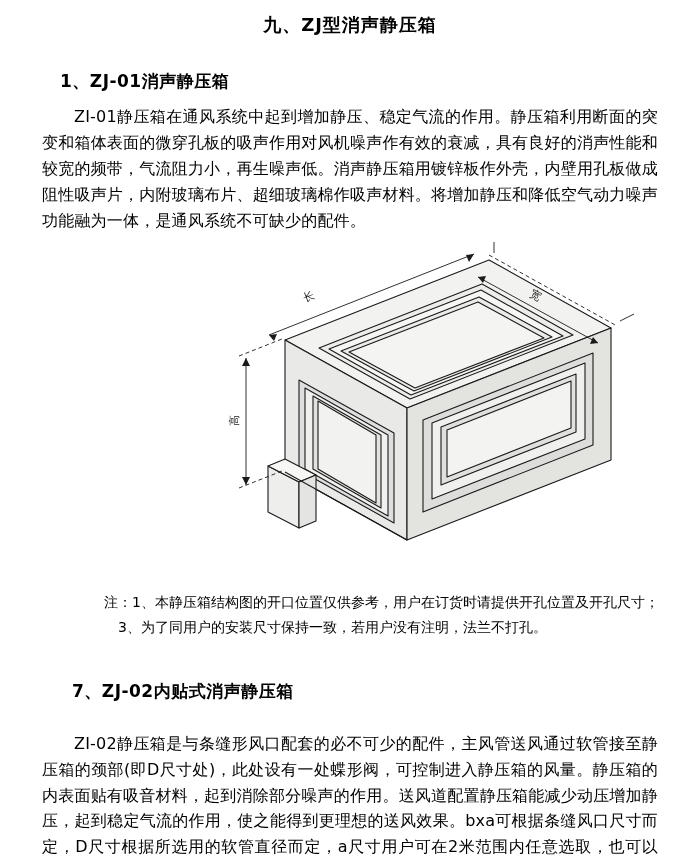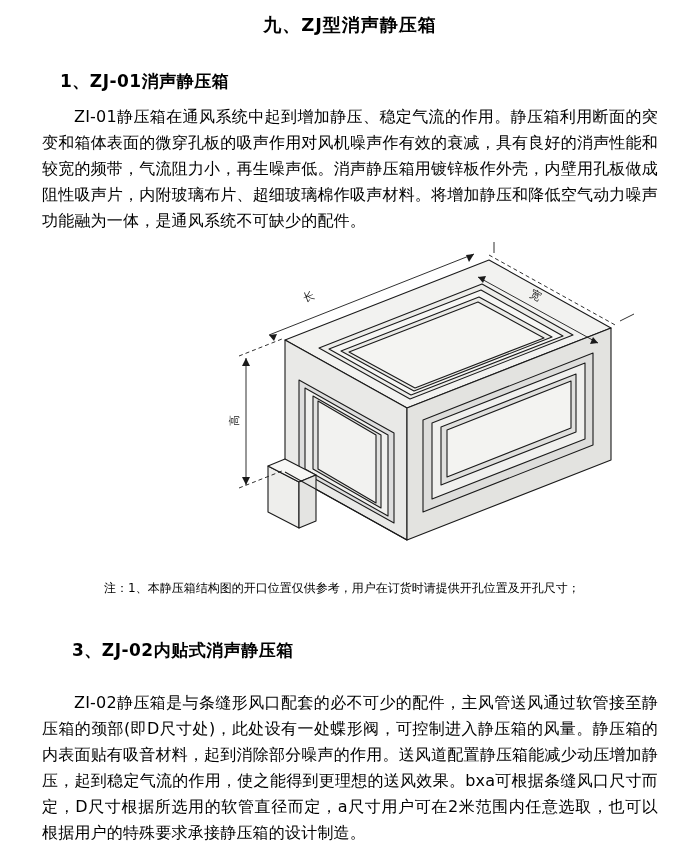--- a/index.html
+++ b/index.html
@@ -54,22 +54,22 @@
   .figure-wrap {
     position: relative;
     width: 616px;
     height: 330px;
     margin-top: 6px;
   }
   .figure-wrap svg {
     display: block;
   }
   .notes {
-    margin-top: 8px;
-    font-size: 12px;
+    margin-top: 20px;
+    font-size: 14px;
     line-height: 1.78;
     color: #000;
     padding-left: 62px;
   }
   .note-line {
     white-space: nowrap;
   }
   .spacer-lg { height: 40px; }
   .spacer-md { height: 26px; }
 </style>
@@ -142,23 +142,24 @@
         </g>
         <text x="196" y="186" font-family="'DejaVu Sans','Liberation Sans',sans-serif" font-size="11" fill="#1a1a1a" stroke="none" transform="rotate(-90 196 186)">高</text>
 
         <line x1="243" y1="232" x2="365" y2="300" stroke-width="1.1"></line>
       </g>
     </svg>
   </div>
 
   <div class="notes">
     <div class="note-line">注：1、本静压箱结构图的开口位置仅供参考，用户在订货时请提供开孔位置及开孔尺寸；</div>
+    <div class="note-line" style="padding-left:14px;">3、为了同用户的安装尺寸保持一致，若用户没有注明，法兰不打孔。</div>
   </div>
 
   <div class="spacer-lg"></div>
 
-  <h2 class="section-heading-2">3、ZJ-02内贴式消声静压箱</h2>
+  <h2 class="section-heading-2">7、ZJ-02内贴式消声静压箱</h2>
 
   <div class="spacer-md"></div>
 
   <p class="body-par" style="margin-top:2px;">ZI-02静压箱是与条缝形风口配套的必不可少的配件，主风管送风通过软管接至静压箱的颈部(即D尺寸处)，此处设有一处蝶形阀，可控制进入静压箱的风量。静压箱的内表面贴有吸音材料，起到消除部分噪声的作用。送风道配置静压箱能减少动压增加静压，起到稳定气流的作用，使之能得到更理想的送风效果。bxa可根据条缝风口尺寸而定，D尺寸根据所选用的软管直径而定，a尺寸用户可在2米范围内任意选取，也可以根据用户的特殊要求承接静压箱的设计制造。</p>
 
 </div>
 
 </body></html>

